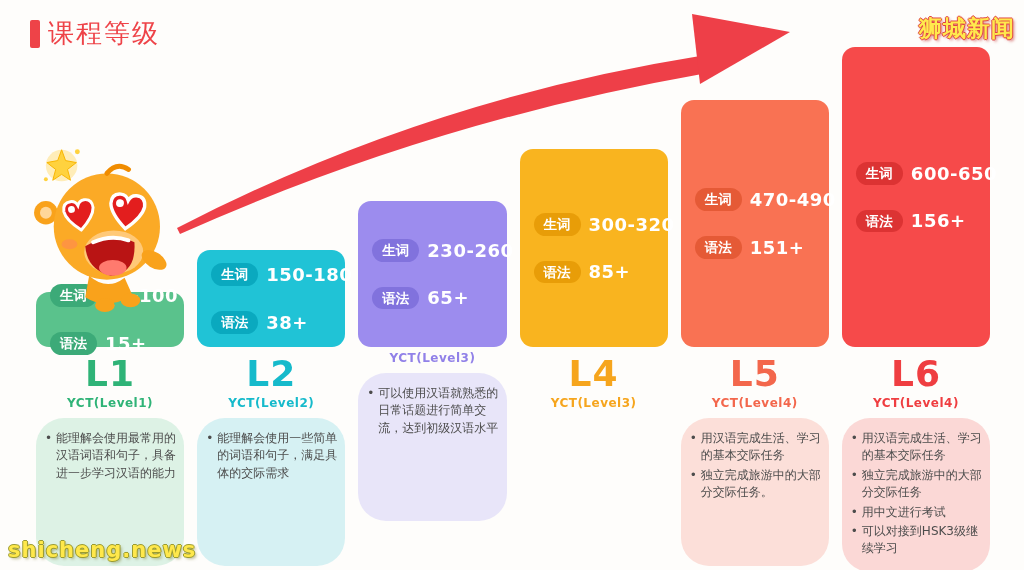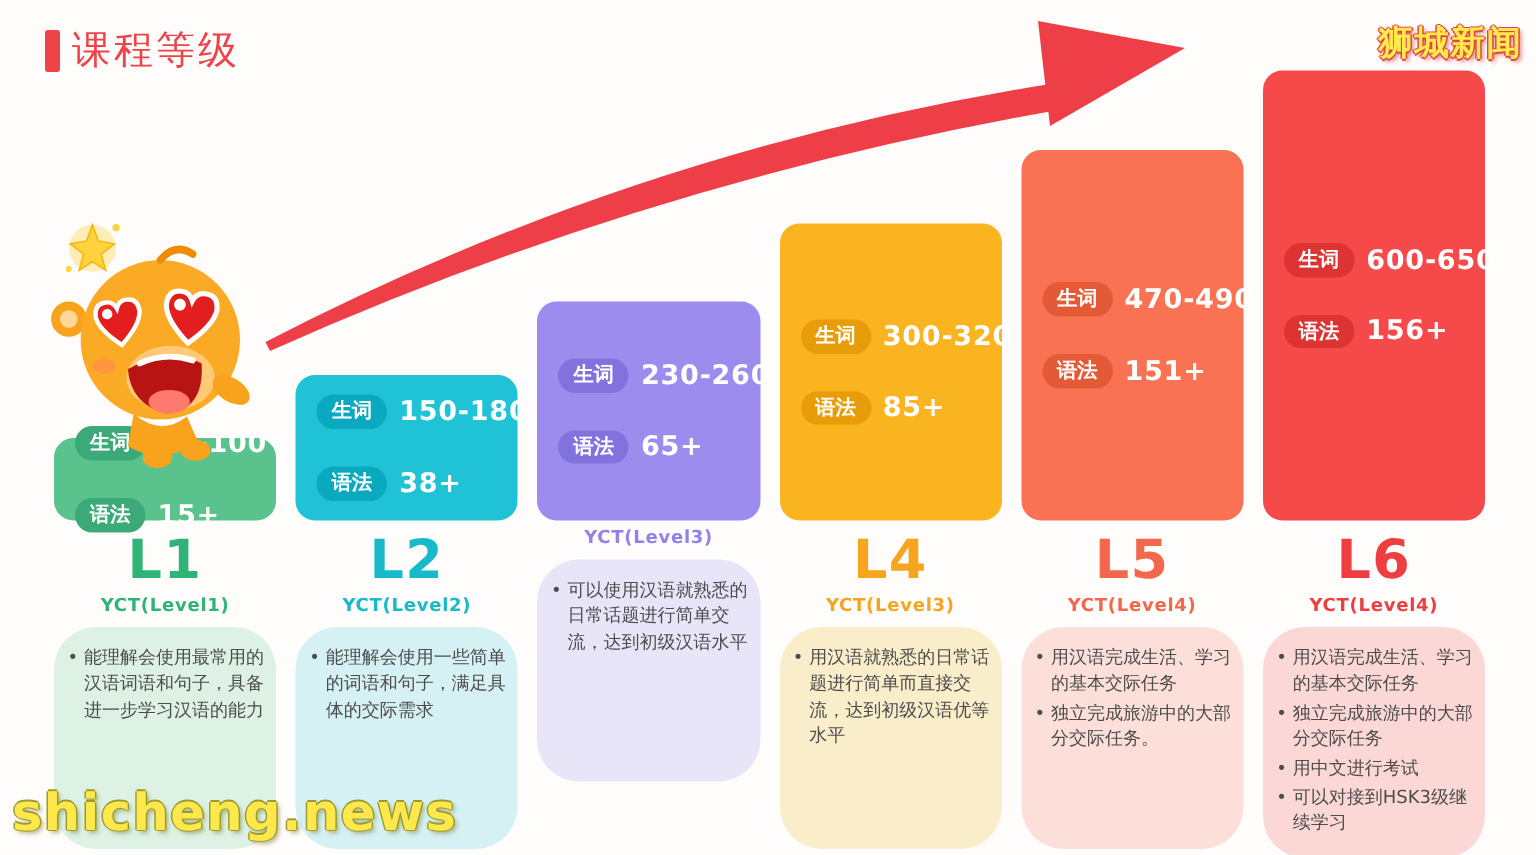--- a/index.html
+++ b/index.html
@@ -16,21 +16,21 @@
   .title-text { margin-left:8px; font-size:26px; font-weight:normal; color:#ee4348; letter-spacing:2px; }
 
   
   .wm-top {
     position:absolute; top:13px; right:9px; z-index:6;
     font-size:23px; font-weight:bold; color:#ffe94d; letter-spacing:1px;
     text-shadow:1px 0 #e04545,-1px 0 #e04545,0 1px #e04545,0 -1px #e04545,2px 2px 3px rgba(190,30,30,.55);
   }
   .wm-bottom {
     position:absolute; left:8px; bottom:8px; z-index:6;
-    font-size:34px; font-weight:600; color:#ffe84b; letter-spacing:1px;
+    font-size:21px; font-weight:600; color:#ffe84b; letter-spacing:1px;
     text-shadow:1px 0 #9b9b2f,-1px 0 #9b9b2f,0 1px #9b9b2f,0 -1px #9b9b2f,2px 2px 3px rgba(120,120,40,.5);
   }
 
   
   .arrow-svg { position:absolute; inset:0; z-index:1; pointer-events:none; }
 
   
   .mascot { position:absolute; left:20px; top:136px; width:158px; height:182px; z-index:3; }
 
   
@@ -181,25 +181,20 @@
           <span class="value">300-320</span>
         </div>
         <div class="badge-row">
           <span class="pill">语法</span>
           <span class="value">85+</span>
         </div>
       </div>
     </div>
     <div class="level-label">L4</div>
     <div class="yct">YCT(Level3)</div>
-    <div class="desc-box">
-      <ul>
-          <li>用汉语就熟悉的日常话题进行简单而直接交流，达到初级汉语优等水平</li>
-        </ul>
-    </div>
   </div>
 
   <div class="column" style="--bar: #f97253; --pill: #e55a36; --label: #f3674c; --box: #fcdfd9;">
     <div class="bar-area">
       <div class="bar" style="height: 247px;">
         <div class="badge-row">
           <span class="pill">生词</span>
           <span class="value">470-490</span>
         </div>
         <div class="badge-row">

